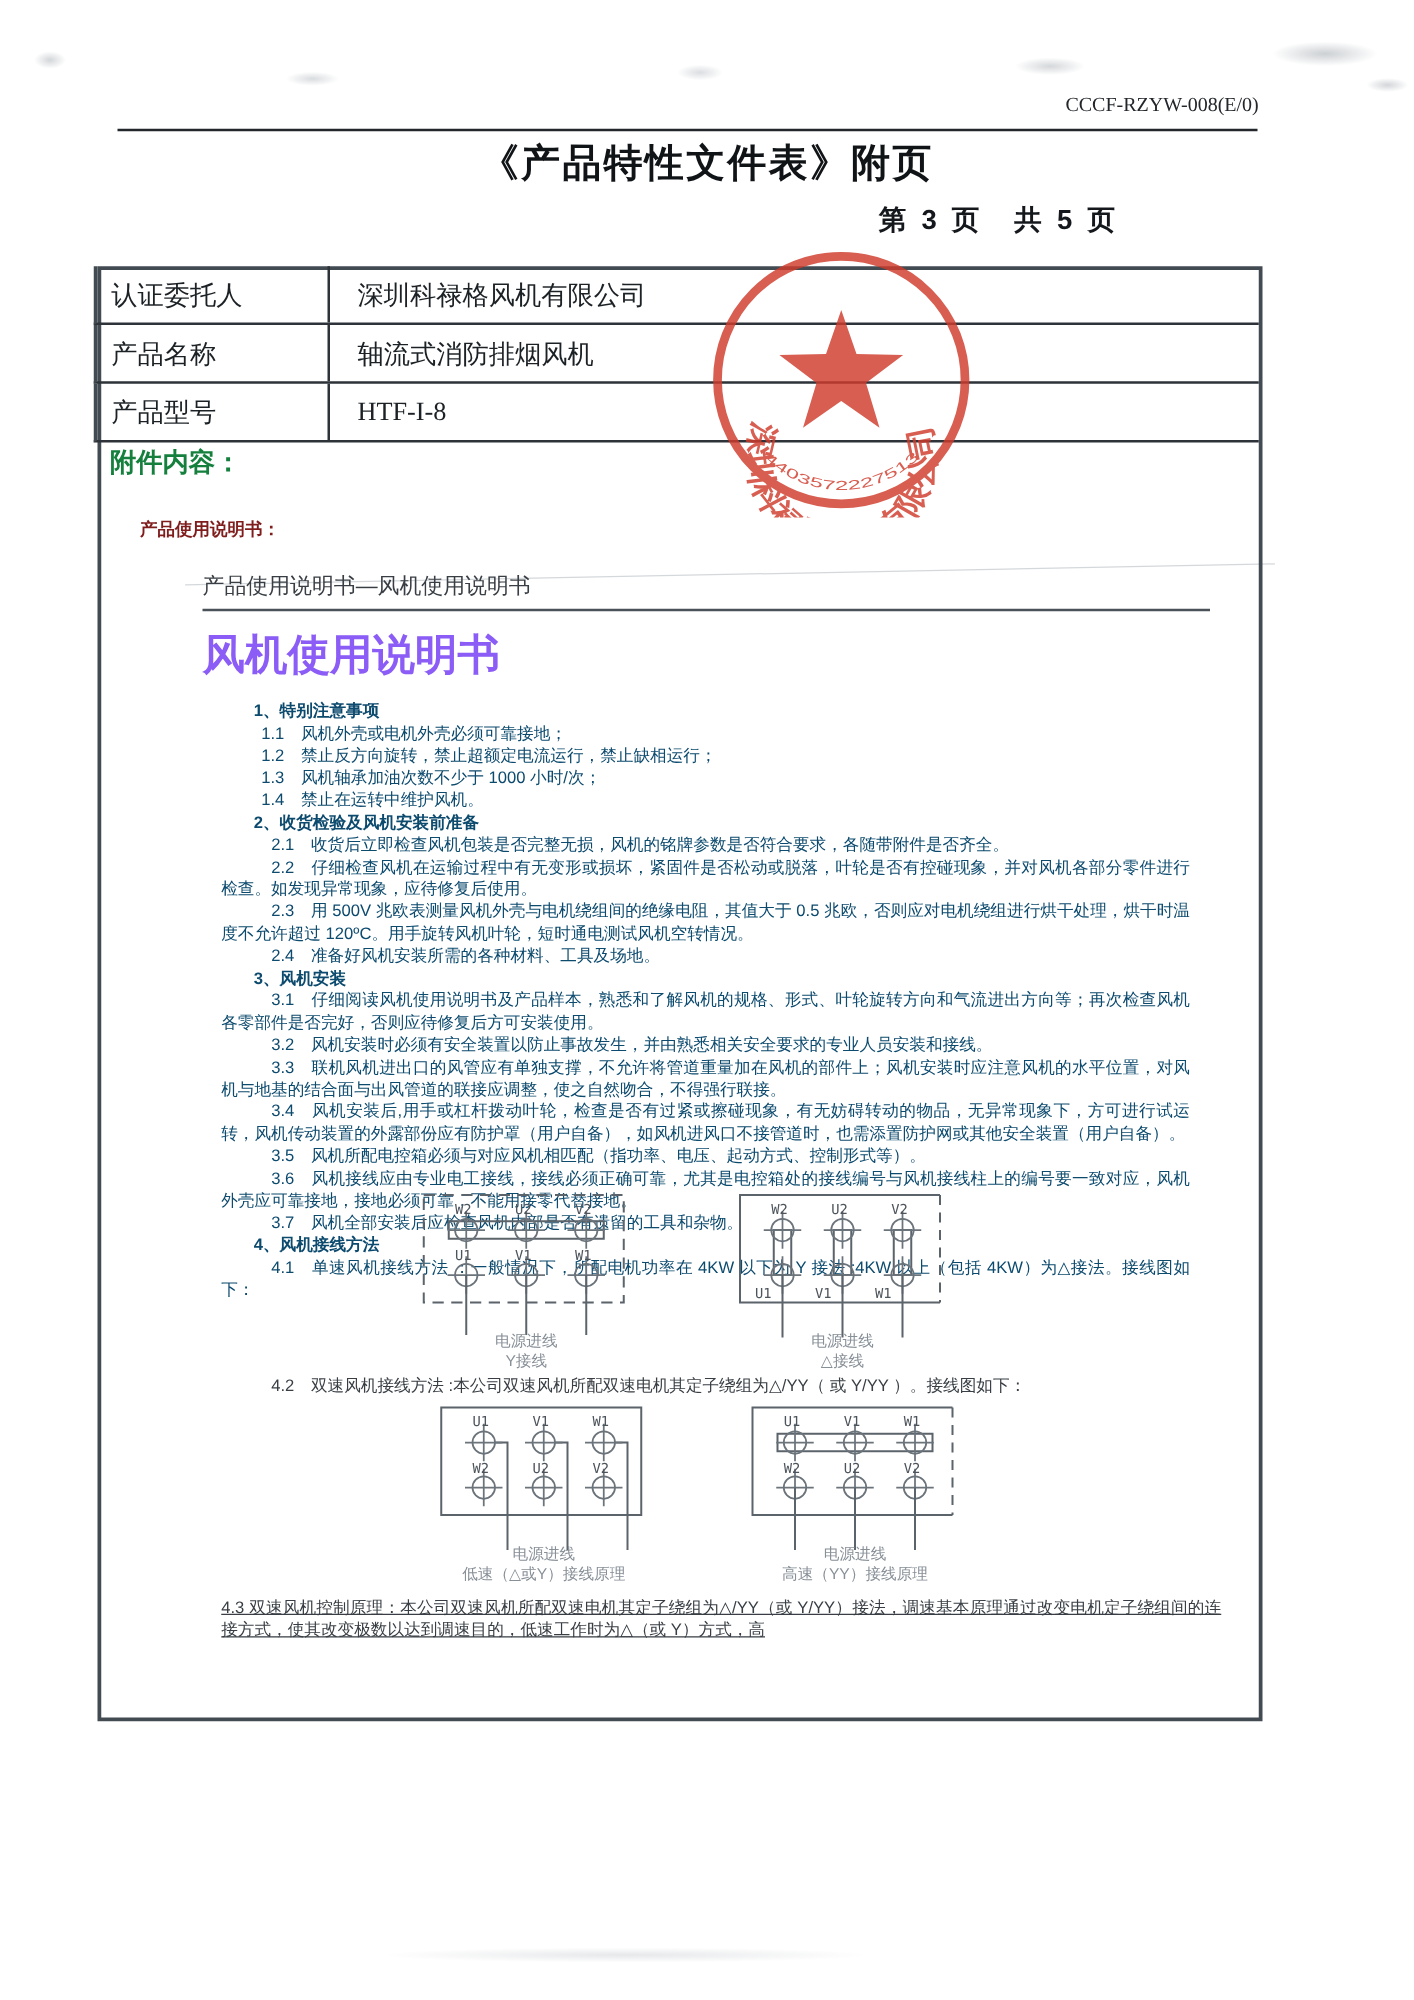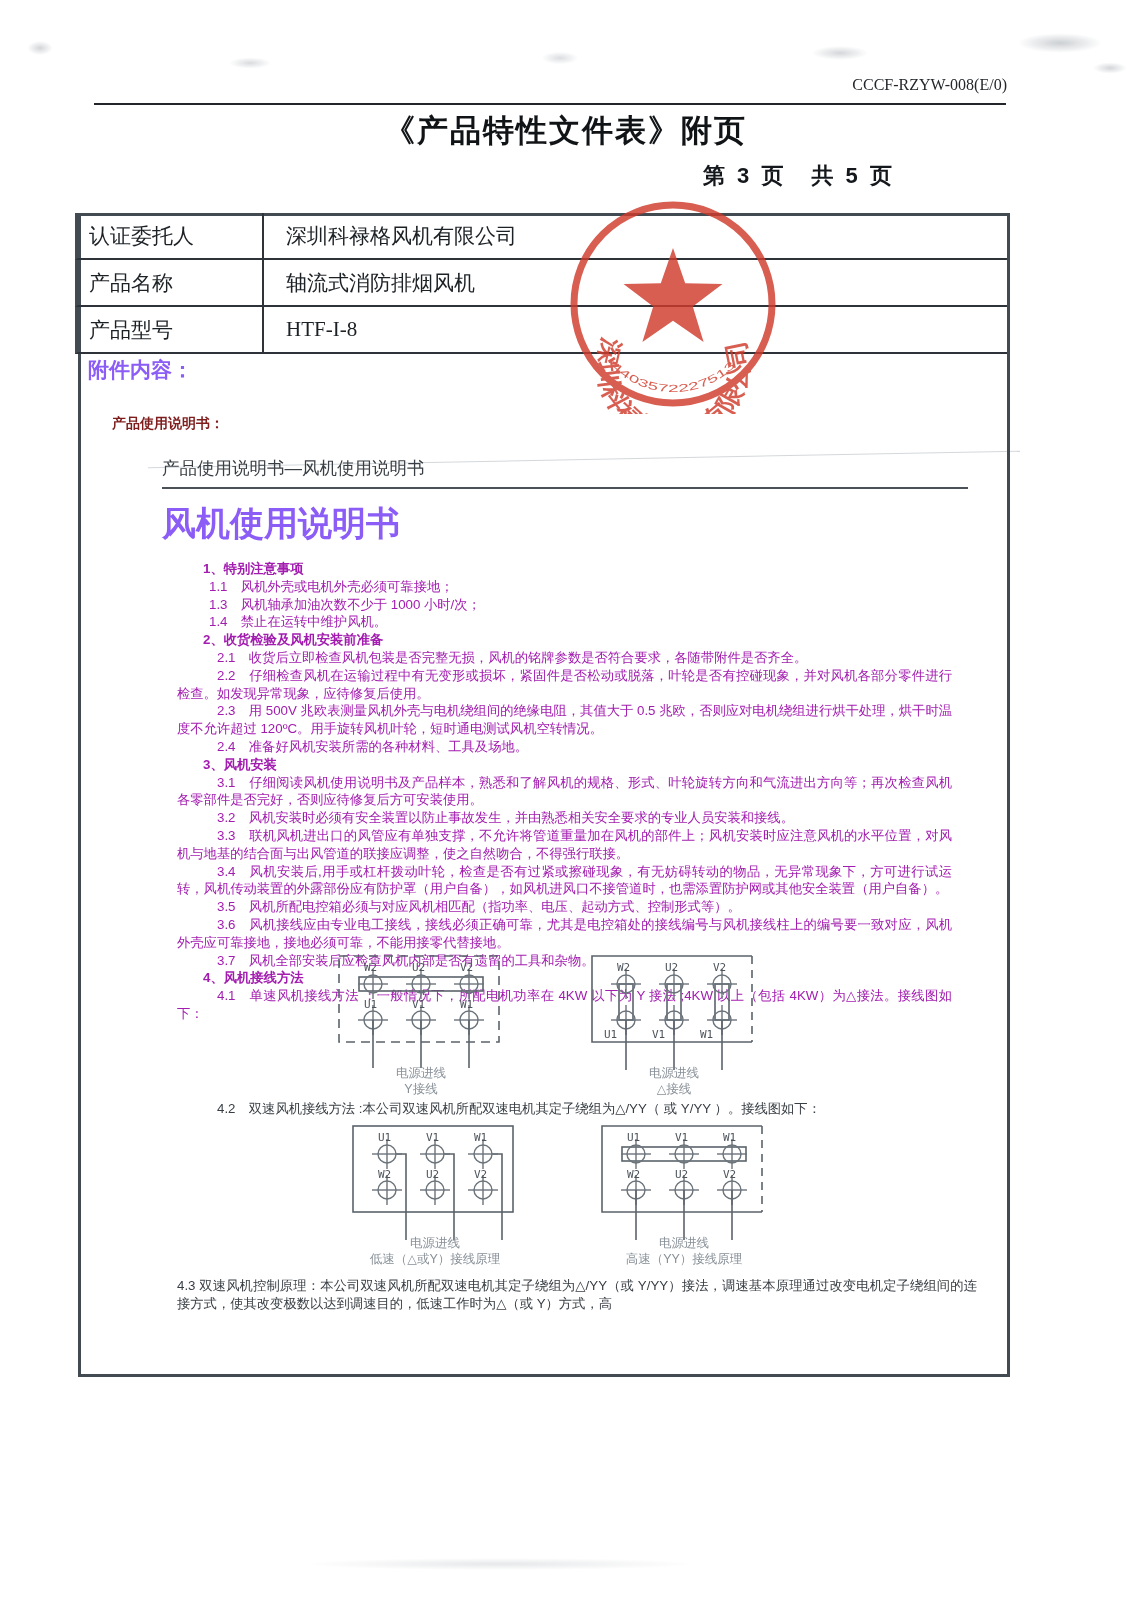--- a/index.html
+++ b/index.html
@@ -15,31 +15,31 @@
   .page-info{top:161px;left:703px;font-size:22px;font-weight:bold;color:#14181c;letter-spacing:3px;}
   
   .outer-box{top:213px;left:78px;width:926px;height:1158px;border:3px solid #434b52;}
   .info-table{top:213px;left:78px;width:929px;}
   .info-row{display:flex;height:45px;border-bottom:2px solid #2d3338;border-left:3px solid #434b52;
             margin-left:-3px;align-items:center;}
   .info-row .lbl{width:186px;border-right:2px solid #2d3338;height:100%;display:flex;align-items:center;
                  padding-left:11px;box-sizing:border-box;text-align:right;}
   .info-row .val{padding-left:22px;}
   .info-row span{font-family:"Liberation Serif","DejaVu Serif",serif;font-size:21px;color:#1c2125;}
-  .attach-lbl{top:356px;left:88px;font-size:21px;font-weight:600;color:#8b5cf6;}
+  .attach-lbl{top:356px;left:88px;font-size:21px;font-weight:600;color:#15803d;}
   .attach-item{top:415px;left:112px;font-size:14px;font-weight:600;color:#7f1d1d;}
   
   .stamp{top:194px;left:563px;width:220px;height:220px;opacity:.82;}
   
   .manual{top:456px;left:162px;width:806px;color:#383e44;}
   .m-subtitle{text-align:left;font-size:17.5px;color:#383e44;}
   .m-rule{margin-top:7px;height:2px;background:#4a5158;}
   .m-title{text-align:left;font-size:34px;font-weight:bold;color:#8b5cf6;margin-top:12px;}
   .m-body{margin-top:13px;padding:0 16px 0 15px;font-size:13.3px;line-height:17.8px;text-align:justify;}
-  .m-body div{color:#a21caf;}
+  .m-body div{color:#0c4a6e;}
   .bk-h{font-weight:bold;margin-left:26px;}
   .bk-i{margin-left:32px;}
   .bk-p{text-indent:40px;}
   .chunk{font-size:13.3px;line-height:17.8px;color:#383e44;width:800px;text-align:justify;}
   .ind{text-indent:40px;}
   
   .wd{position:absolute;}
   .wd text{font-family:"DejaVu Sans Mono","Liberation Mono",monospace;font-size:11px;fill:#4d545b;}
   .wd text.cap{font-family:"Liberation Sans","DejaVu Sans",sans-serif;fill:#878f97;font-size:12.5px;
                text-anchor:middle;}
@@ -110,20 +110,21 @@
   </text>
 </svg>
 
 <div class="abs manual">
   <div class="m-subtitle">产品使用说明书—风机使用说明书</div>
   <div class="m-rule"></div>
   <div class="m-title">风机使用说明书</div>
   <div class="m-body">
     <div class="bk-h">1、特别注意事项</div>
     <div class="bk-i">1.1　风机外壳或电机外壳必须可靠接地；</div>
+    <div class="bk-i">1.2　禁止反方向旋转，禁止超额定电流运行，禁止缺相运行；</div>
     <div class="bk-i">1.3　风机轴承加油次数不少于 1000 小时/次；</div>
     <div class="bk-i">1.4　禁止在运转中维护风机。</div>
     <div class="bk-h">2、收货检验及风机安装前准备</div>
     <div class="bk-p">2.1　收货后立即检查风机包装是否完整无损，风机的铭牌参数是否符合要求，各随带附件是否齐全。</div>
     <div class="bk-p">2.2　仔细检查风机在运输过程中有无变形或损坏，紧固件是否松动或脱落，叶轮是否有控碰现象，并对风机各部分零件进行检查。如发现异常现象，应待修复后使用。</div>
     <div class="bk-p">2.3　用 500V 兆欧表测量风机外壳与电机绕组间的绝缘电阻，其值大于 0.5 兆欧，否则应对电机绕组进行烘干处理，烘干时温度不允许超过 120ºC。用手旋转风机叶轮，短时通电测试风机空转情况。</div>
     <div class="bk-p">2.4　准备好风机安装所需的各种材料、工具及场地。</div>
     <div class="bk-h">3、风机安装</div>
     <div class="bk-p">3.1　仔细阅读风机使用说明书及产品样本，熟悉和了解风机的规格、形式、叶轮旋转方向和气流进出方向等；再次检查风机各零部件是否完好，否则应待修复后方可安装使用。</div>
     <div class="bk-p">3.2　风机安装时必须有安全装置以防止事故发生，并由熟悉相关安全要求的专业人员安装和接线。</div>
@@ -230,13 +231,13 @@
   <text x="31" y="21">U1</text>
   <text x="79" y="21">V1</text>
   <text x="127" y="21">W1</text>
   <text x="31" y="58">W2</text>
   <text x="79" y="58">U2</text>
   <text x="127" y="58">V2</text>
   <text class="cap" x="88" y="127">电源进线</text>
   <text class="cap" x="88" y="143">高速（YY）接线原理</text>
 </svg>
 
-<div class="abs chunk" style="left:177px;top:1277px;">4.3 双速风机控制原理：本公司双速风机所配双速电机其定子绕组为△/YY（或 Y/YY）接法，调速基本原理通过改变电机定子绕组间的连接方式，使其改变极数以达到调速目的，低速工作时为△（或 Y）方式，高</div>
+<div class="abs chunk" style="left:177px;top:1277px;text-decoration:underline;">4.3 双速风机控制原理：本公司双速风机所配双速电机其定子绕组为△/YY（或 Y/YY）接法，调速基本原理通过改变电机定子绕组间的连接方式，使其改变极数以达到调速目的，低速工作时为△（或 Y）方式，高</div>
 
 </body></html>

